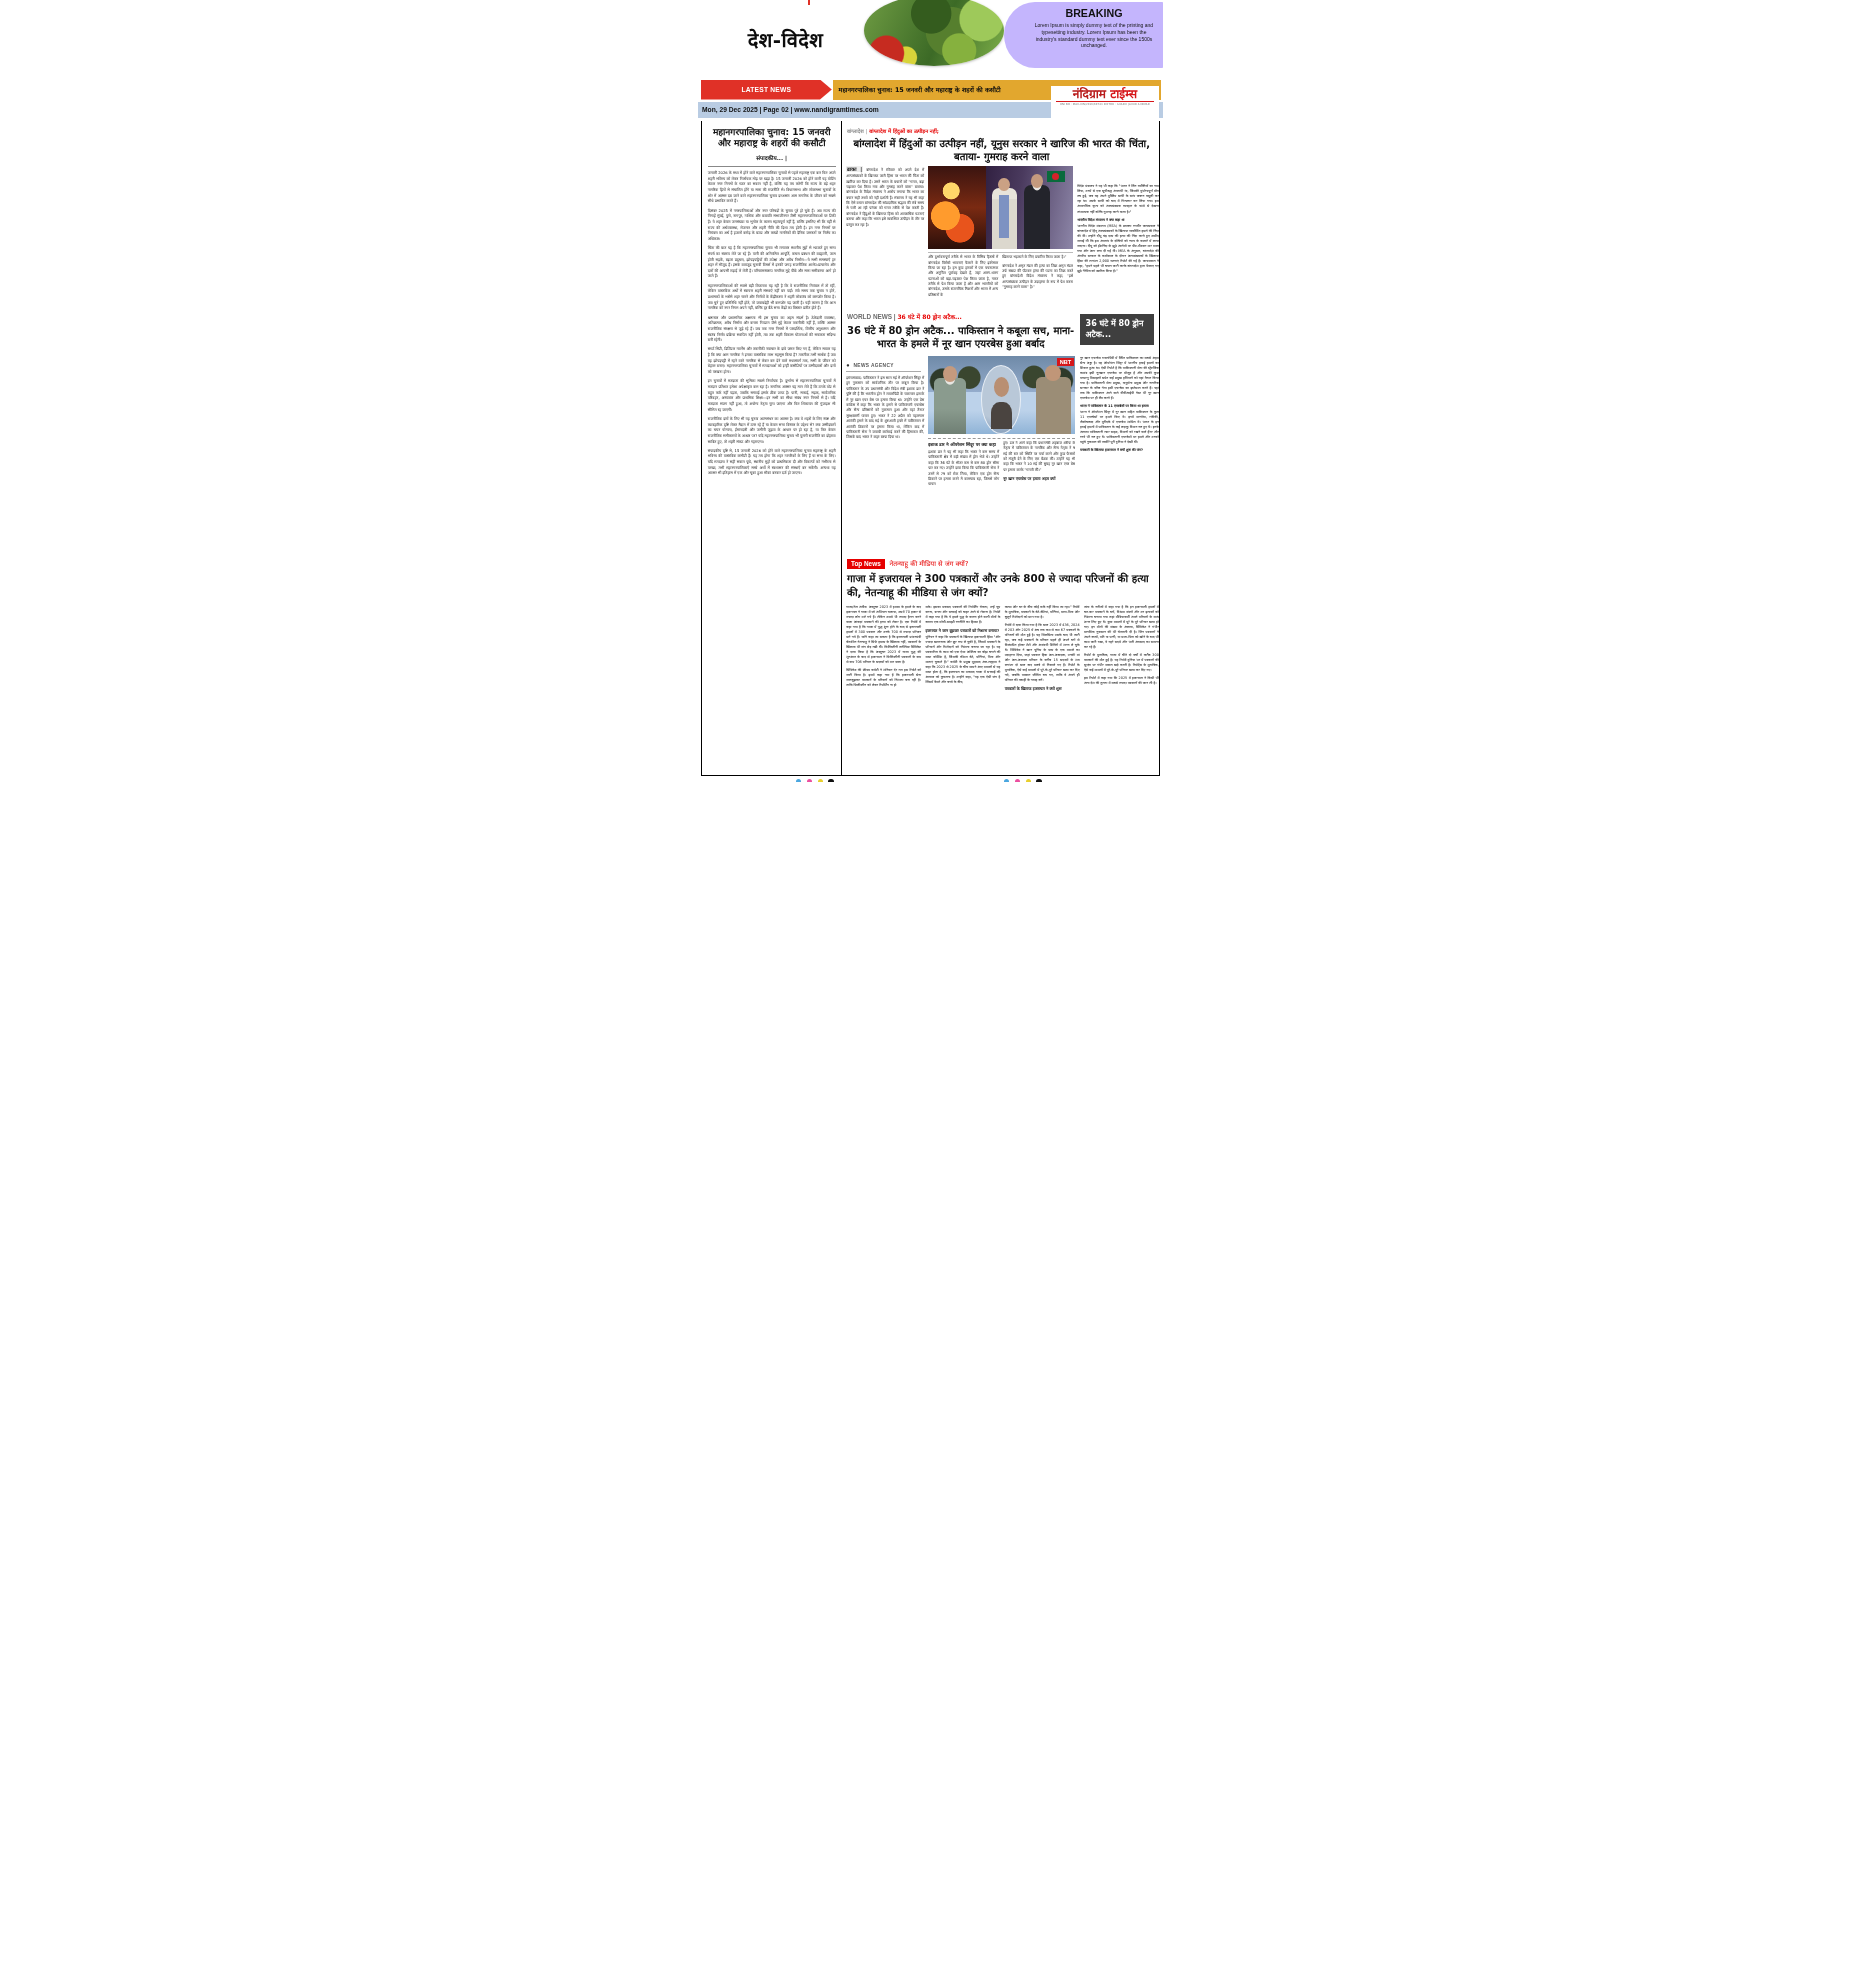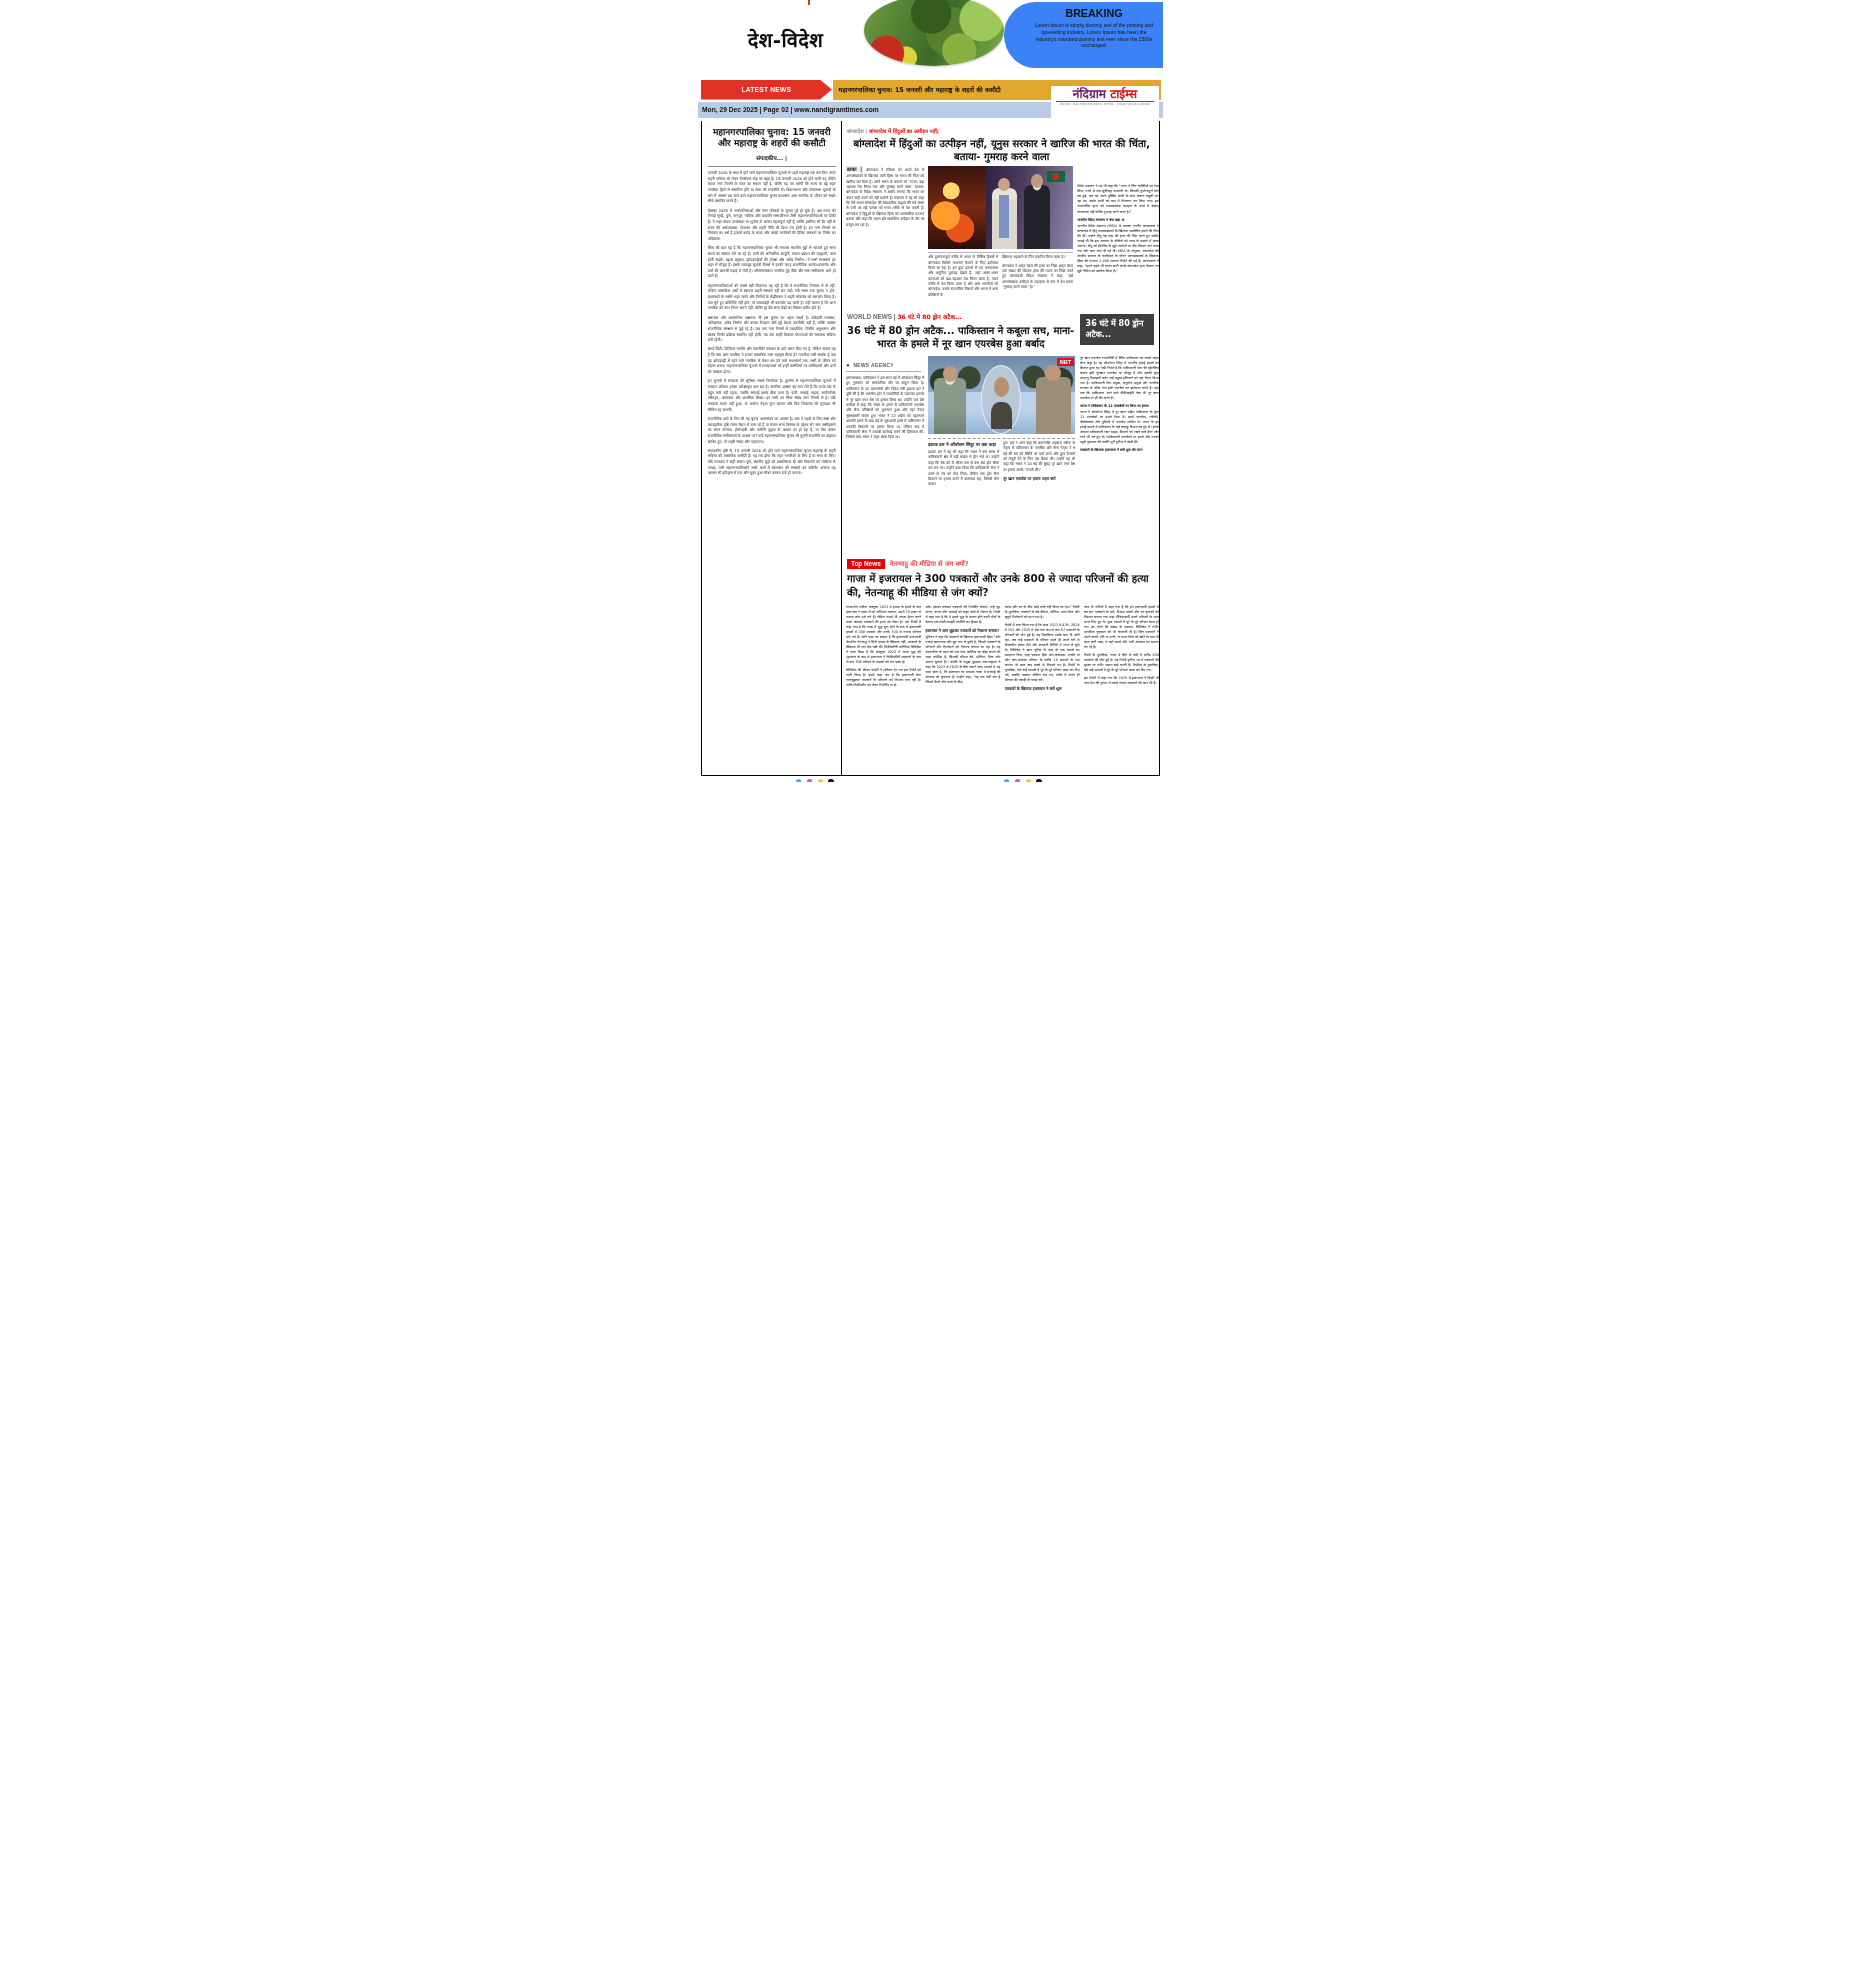--- a/index.html
+++ b/index.html
@@ -12,35 +12,35 @@
   .veg{position:absolute;left:166px;top:-4.8px;width:140px;height:71px;border-radius:50%;
     background:
       radial-gradient(circle at 16% 82%, #c62b20 0 13%, rgba(0,0,0,0) 14%),
       radial-gradient(circle at 30% 88%, #d8d43a 0 9%, rgba(0,0,0,0) 10%),
       radial-gradient(circle at 68% 78%, #86b13e 0 15%, rgba(0,0,0,0) 16%),
       radial-gradient(circle at 84% 34%, #9ec95a 0 17%, rgba(0,0,0,0) 18%),
       radial-gradient(circle at 48% 26%, #345c1e 0 22%, rgba(0,0,0,0) 23%),
       radial-gradient(circle at 62% 52%, #567f2e 0 26%, rgba(0,0,0,0) 27%),
       linear-gradient(115deg,#6f9c43 0%,#3c6a26 55%,#7fb14a 100%);
     box-shadow:0 0.8px 2.4px rgba(0,0,0,.25);}
-  .breaking{position:absolute;right:0;top:1.6px;width:159px;height:66px;background:#3b82f6;border-radius:60px 1.6px 1.6px 60px / 64px 1.6px 1.6px 64px;padding:2.4px 7.1px 2.4px 28px;box-sizing:border-box;text-align:center;}
+  .breaking{position:absolute;right:0;top:1.6px;width:159px;height:66px;background:#c4b5fd;border-radius:60px 1.6px 1.6px 60px / 64px 1.6px 1.6px 64px;padding:2.4px 7.1px 2.4px 28px;box-sizing:border-box;text-align:center;}
   .breaking-title{font-family:"Liberation Sans",sans-serif;font-weight:bold;font-size:10.7px;margin-top:3.2px;}
   .breaking-body{font-family:"Liberation Sans",sans-serif;font-size:5px;line-height:1.32;margin-top:3.2px;color:#151515;}
   .top-reg{position:absolute;left:110px;top:0;width:2.4px;height:4.8px;background:#e03127;}
 
   
   .ticker-row{position:relative;height:20px;margin-top:1.6px;}
   .ribbon{position:absolute;left:2.8px;top:0;width:131px;height:20px;background:#e03127;clip-path:polygon(0 0,91% 0,100% 50%,91% 100%,0 100%);display:flex;align-items:center;justify-content:center;color:#fff;font-family:"Liberation Sans",sans-serif;font-weight:bold;font-size:6.7px;letter-spacing:0.2px;}
   .ticker{position:absolute;left:135px;right:2.4px;top:0;height:20px;background:#e2a72e;display:flex;align-items:center;padding-left:5.6px;font-weight:bold;font-size:6.4px;color:#0d0d0d;overflow:hidden;}
   
   .datebar{height:16px;background:#b9cce3;margin-top:2.4px;display:flex;align-items:center;padding-left:4px;font-family:"Liberation Sans",sans-serif;font-weight:bold;font-size:6.7px;}
   
   .logobox{position:absolute;right:4px;top:86px;width:108px;height:33px;background:#fff;z-index:6;text-align:center;padding-top:1.6px;box-sizing:border-box;}
   .logo-line{font-size:12px;font-weight:bold;line-height:1.05;}
-  .logo-black{color:#701a75;}
+  .logo-black{color:#b91c1c;}
   .logo-red{color:#d6161a;}
   .logo-rule{border-top:0.8px solid #d6161a;margin:1.2px 4.8px 0.4px 4.8px;}
   .logo-sub{font-size:2.6px;color:#777;letter-spacing:0.1px;}
 
   
   .main{display:flex;margin:3.2px 3.2px 0 3.2px;border-left:0.8px solid #000;border-right:0.8px solid #000;height:654px;overflow:hidden;}
   .editorial{width:140px;padding:4px 5.6px 3.2px 5.6px;box-sizing:border-box;border-right:0.8px solid #000;overflow:hidden;}
   .ed-headline{font-size:9px;font-weight:bold;text-align:center;line-height:1.3;margin:1.6px 0.8px 4px 0.8px;}
   .ed-byline{font-size:5.6px;font-weight:bold;text-align:center;margin-bottom:4px;}
   .ed-rule{border-top:1.2px solid #888;margin:0 0 4px 0;}

